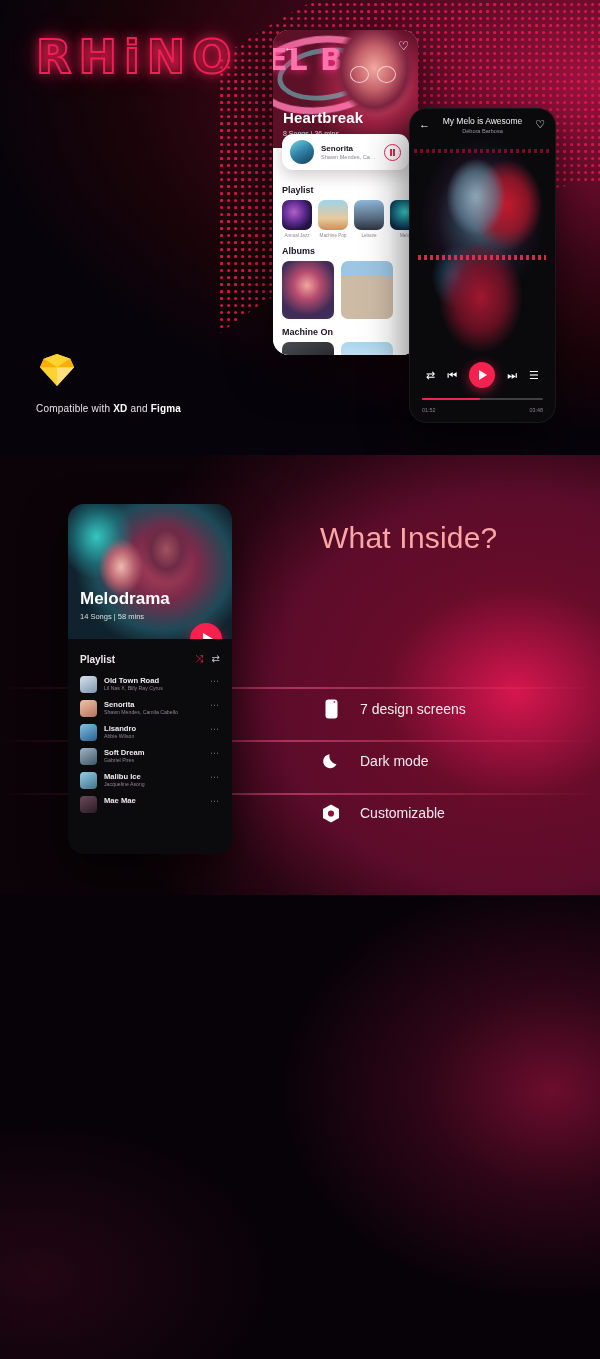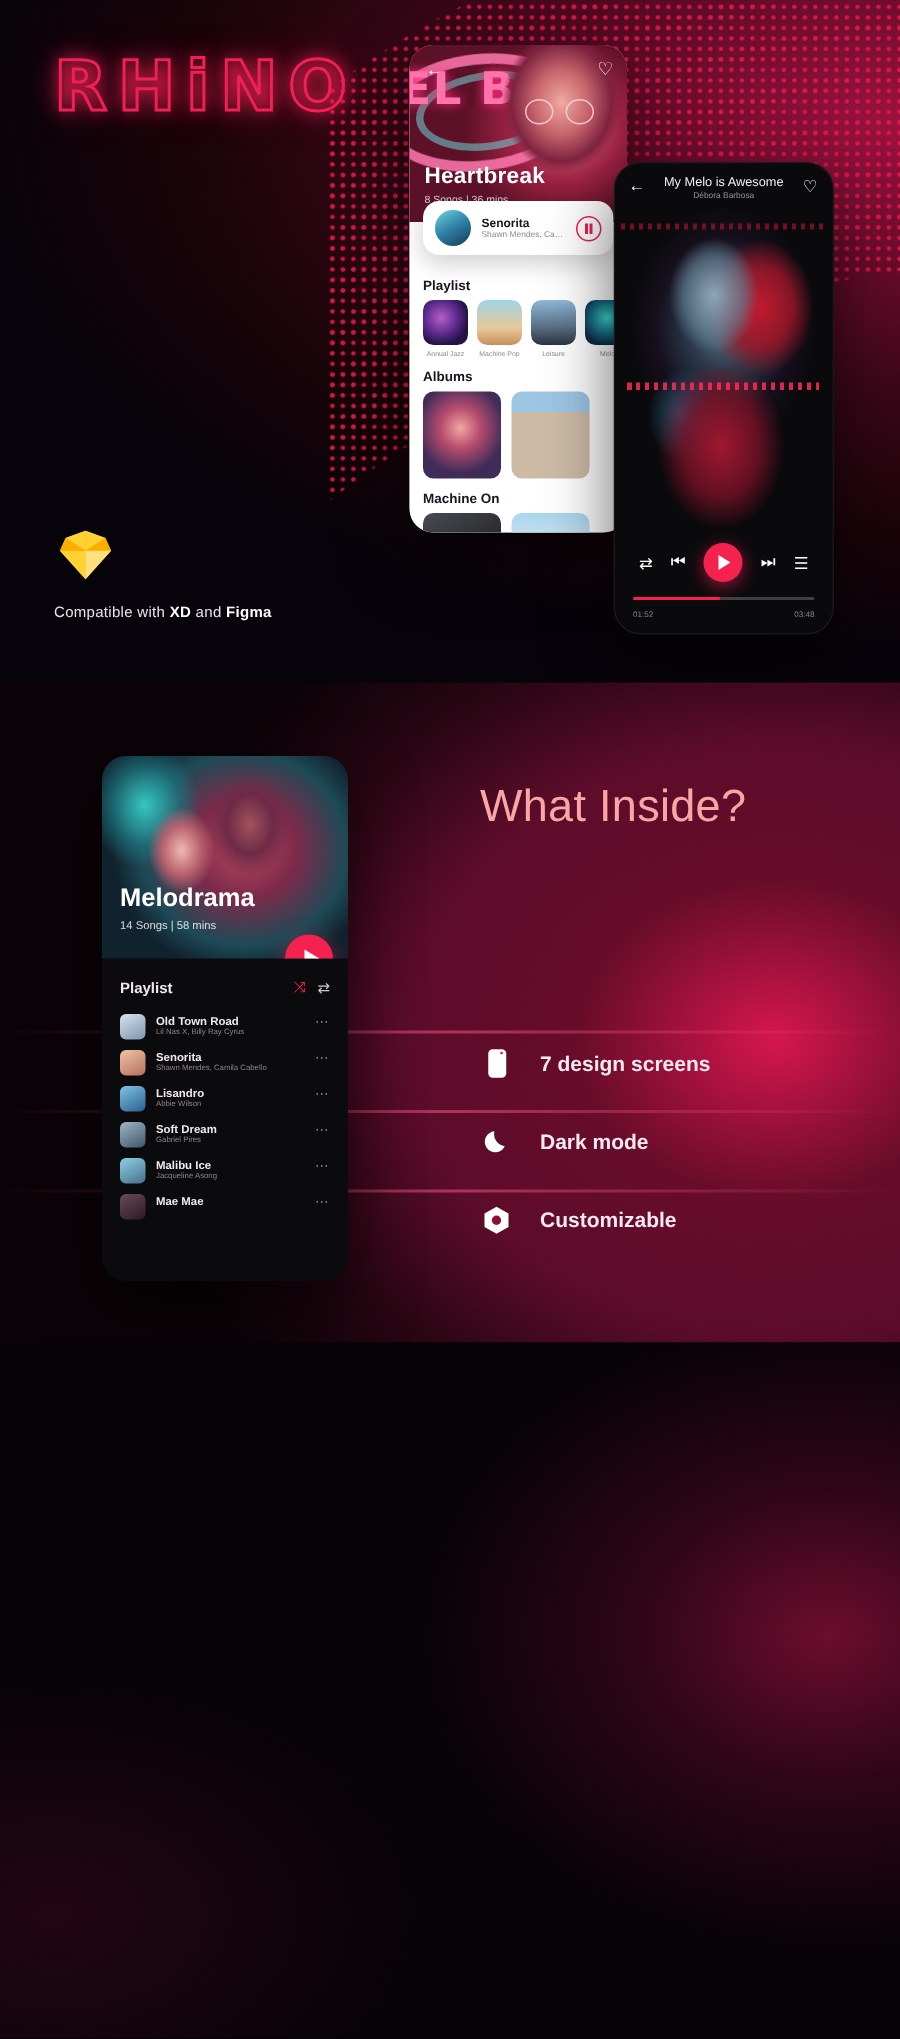--- a/index.html
+++ b/index.html
@@ -130,21 +130,21 @@
   
   .s2 {
     position: absolute; left: 0; top: 455px; width: 600px; height: 440px; overflow: hidden;
     background:
       radial-gradient(78% 86% at 86% 54%, #d6164f 0%, #a5124199 28%, #5c0c2a 52%, #2a0613 72%, #0b0307 92%),
       #0b0307;
   }
   .s2-streak { position:absolute; left:0; right:0; height:2px; background:linear-gradient(90deg,rgba(255,60,110,0),rgba(255,90,140,.5),rgba(255,60,110,0)); }
   .wi-title { position:absolute; left:320px; top:521px; font-size:30px; color:#fca5a5; font-weight:400; letter-spacing:.2px; }
   .wi-sub { position:absolute; left:320px; top:572px; font-size:15.5px; line-height:1.55; color:#f2d8e2; font-weight:400; }
-  .feat { position:absolute; left:320px; width:258px; height:46px; display:flex; align-items:center; gap:18px;font-weight:bold; }
+  .feat { position:absolute; left:320px; width:258px; height:46px; display:flex; align-items:center; gap:18px; }
   .feat-ico { width:22px; display:flex; justify-content:center; color:#fff; }
   .feat-lb { font-size:14px; color:#f7e9ef; }
 
   
   .melo { position:absolute; left:68px; top:504px; width:164px; height:350px; border-radius:16px;
           background:#0b0b0e; overflow:hidden; box-shadow:0 18px 44px rgba(0,0,0,.62); }
   .melo-hero { position:relative; height:135px; overflow:hidden;
     background: radial-gradient(56% 64% at 58% 46%, #b7465f 0%, #7c2a4a 38%, #1e4a57 74%, #10222e 96%); }
   .melo-teal { position:absolute; left:-10px; top:-8px; width:96px; height:120px;
     background: radial-gradient(48% 44% at 40% 34%, #35c6c0 0%, rgba(28,122,132,.6) 52%, rgba(16,48,62,0) 80%); }

